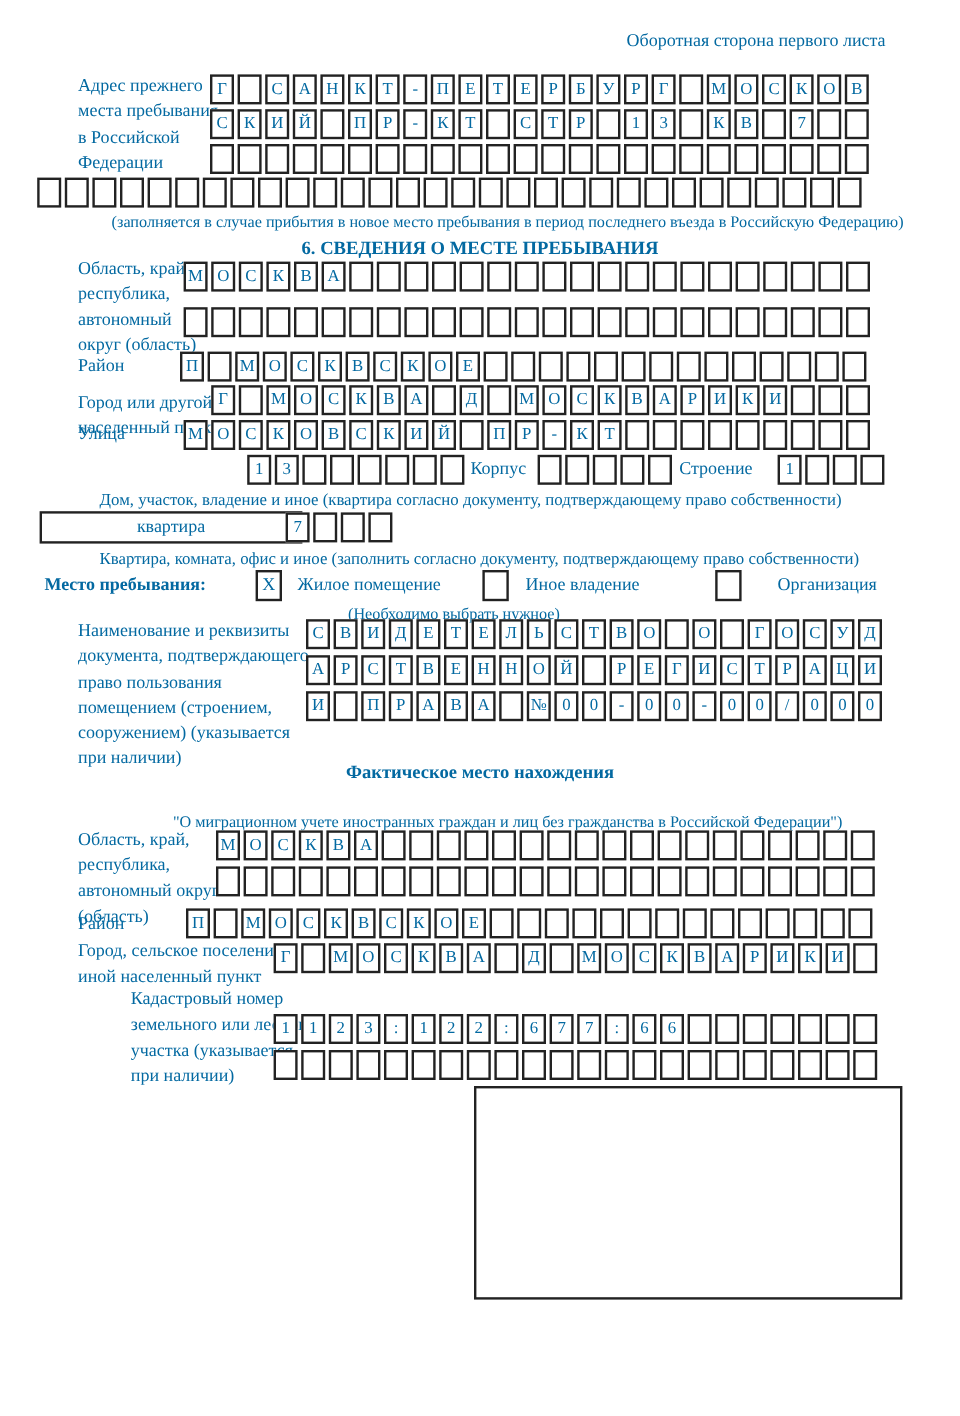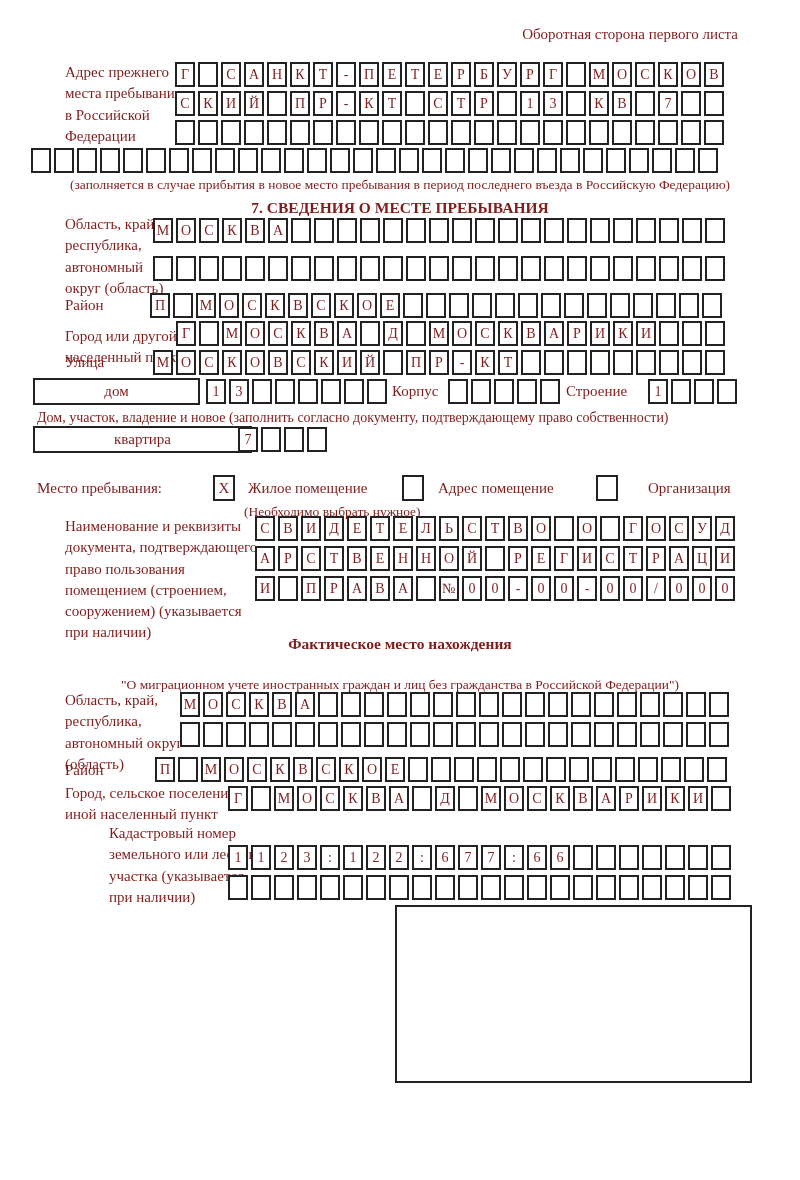--- a/index.html
+++ b/index.html
@@ -1,19 +1,19 @@
 <!DOCTYPE html>
 <html><head>
 <meta charset="utf-8">
 <style>
   html,body{margin:0;padding:0;background:#fff;}
-  .page{position:relative;width:800px;height:1180px;background:#ffffff;color:#7f1d1d;
+  .page{position:relative;width:800px;height:1180px;background:#ffffff;color:#0369a1;
         font-family:"Liberation Serif","DejaVu Serif",serif;font-size:15px;overflow:hidden;}
   .lbl{position:absolute;line-height:1.42;}
-  .note{position:absolute;font-size:13.5px;line-height:1.3;}
+  .note{position:absolute;font-size:13.5px;line-height:1.3;padding-left:46px;}
   .center{left:0;right:0;text-align:center;}
   .bold{font-weight:bold;}
   .boxrow{position:absolute;display:flex;gap:3px;}
   .cell{box-sizing:border-box;flex:0 0 20px;width:20px;height:25px;border:2px solid #222;
         display:flex;align-items:center;justify-content:center;font-size:14px;line-height:1;background:#fff;}
   .chk{position:absolute;box-sizing:border-box;width:22px;height:26px;border:2px solid #222;
        display:flex;align-items:center;justify-content:center;font-size:15px;background:#fff;}
   .widebox{position:absolute;box-sizing:border-box;border:2px solid #222;height:27px;
            display:flex;align-items:center;justify-content:center;font-size:15px;background:#fff;}
   .stamp{position:absolute;box-sizing:border-box;border:2px solid #222;background:#fff;}
@@ -131,21 +131,21 @@
       <span class="cell"></span>
       <span class="cell"></span>
       <span class="cell"></span>
       <span class="cell"></span>
       <span class="cell"></span>
       <span class="cell"></span>
       <span class="cell"></span>
     </div>
   <div class="note center" style="top:176px;">(заполняется в случае прибытия в новое место пребывания в период последнего въезда в Российскую Федерацию)</div>
 
-  <div class="lbl bold center" style="top:197px;font-size:15.5px;">7. СВЕДЕНИЯ О МЕСТЕ ПРЕБЫВАНИЯ</div>
+  <div class="lbl bold center" style="top:197px;font-size:15.5px;">6. СВЕДЕНИЯ О МЕСТЕ ПРЕБЫВАНИЯ</div>
 
   <div class="lbl" style="top:214px;left:65px;width:106px;">Область, край, республика, автономный округ (область)</div>
   <div class="boxrow" style="top:218px;left:153px;">
       <span class="cell">М</span>
       <span class="cell">О</span>
       <span class="cell">С</span>
       <span class="cell">К</span>
       <span class="cell">В</span>
       <span class="cell">А</span>
       <span class="cell"></span>
@@ -275,21 +275,20 @@
       <span class="cell"></span>
       <span class="cell"></span>
       <span class="cell"></span>
       <span class="cell"></span>
       <span class="cell"></span>
       <span class="cell"></span>
       <span class="cell"></span>
       <span class="cell"></span>
     </div>
 
-  <div class="widebox" style="top:378px;left:33px;width:167px;">дом</div>
   <div class="boxrow" style="top:379px;left:206px;">
       <span class="cell">1</span>
       <span class="cell">3</span>
       <span class="cell"></span>
       <span class="cell"></span>
       <span class="cell"></span>
       <span class="cell"></span>
       <span class="cell"></span>
       <span class="cell"></span>
     </div>
@@ -301,35 +300,36 @@
       <span class="cell"></span>
       <span class="cell"></span>
     </div>
   <div class="lbl" style="top:381px;left:566px;">Строение</div>
   <div class="boxrow" style="top:379px;left:648px;">
       <span class="cell">1</span>
       <span class="cell"></span>
       <span class="cell"></span>
       <span class="cell"></span>
     </div>
-  <div class="note" style="top:409px;left:37px;font-size:14px;">Дом, участок, владение и новое (заполнить согласно документу, подтверждающему право собственности)</div>
+  <div class="note" style="top:409px;left:37px;font-size:14px;">Дом, участок, владение и иное (квартира согласно документу, подтверждающему право собственности)</div>
 
   <div class="widebox" style="top:426px;left:33px;width:219px;">квартира</div>
   <div class="boxrow" style="top:427px;left:238px;">
       <span class="cell">7</span>
       <span class="cell"></span>
       <span class="cell"></span>
       <span class="cell"></span>
     </div>
-
-  <div class="lbl" style="top:478px;left:37px;">Место пребывания:</div>
+  <div class="note" style="top:458px;left:37px;font-size:14px;">Квартира, комната, офис и иное (заполнить согласно документу, подтверждающему право собственности)</div>
+
+  <div class="lbl" style="top:478px;left:37px;font-weight:bold;">Место пребывания:</div>
   <div class="chk" style="top:475px;left:213px;">X</div>
   <div class="lbl" style="top:478px;left:248px;">Жилое помещение</div>
   <div class="chk" style="top:475px;left:402px;"></div>
-  <div class="lbl" style="top:478px;left:438px;">Адрес помещение</div>
+  <div class="lbl" style="top:478px;left:438px;">Иное владение</div>
   <div class="chk" style="top:475px;left:596px;"></div>
   <div class="lbl" style="top:478px;left:648px;">Организация</div>
   <div class="note" style="top:503px;left:244px;">(Необходимо выбрать нужное)</div>
 
   <div class="lbl" style="top:516px;left:65px;width:198px;">Наименование и реквизиты документа, подтверждающего право пользования помещением (строением, сооружением) (указывается при наличии)</div>
   <div class="boxrow" style="top:516px;left:255px;">
       <span class="cell">С</span>
       <span class="cell">В</span>
       <span class="cell">И</span>
       <span class="cell">Д</span>

